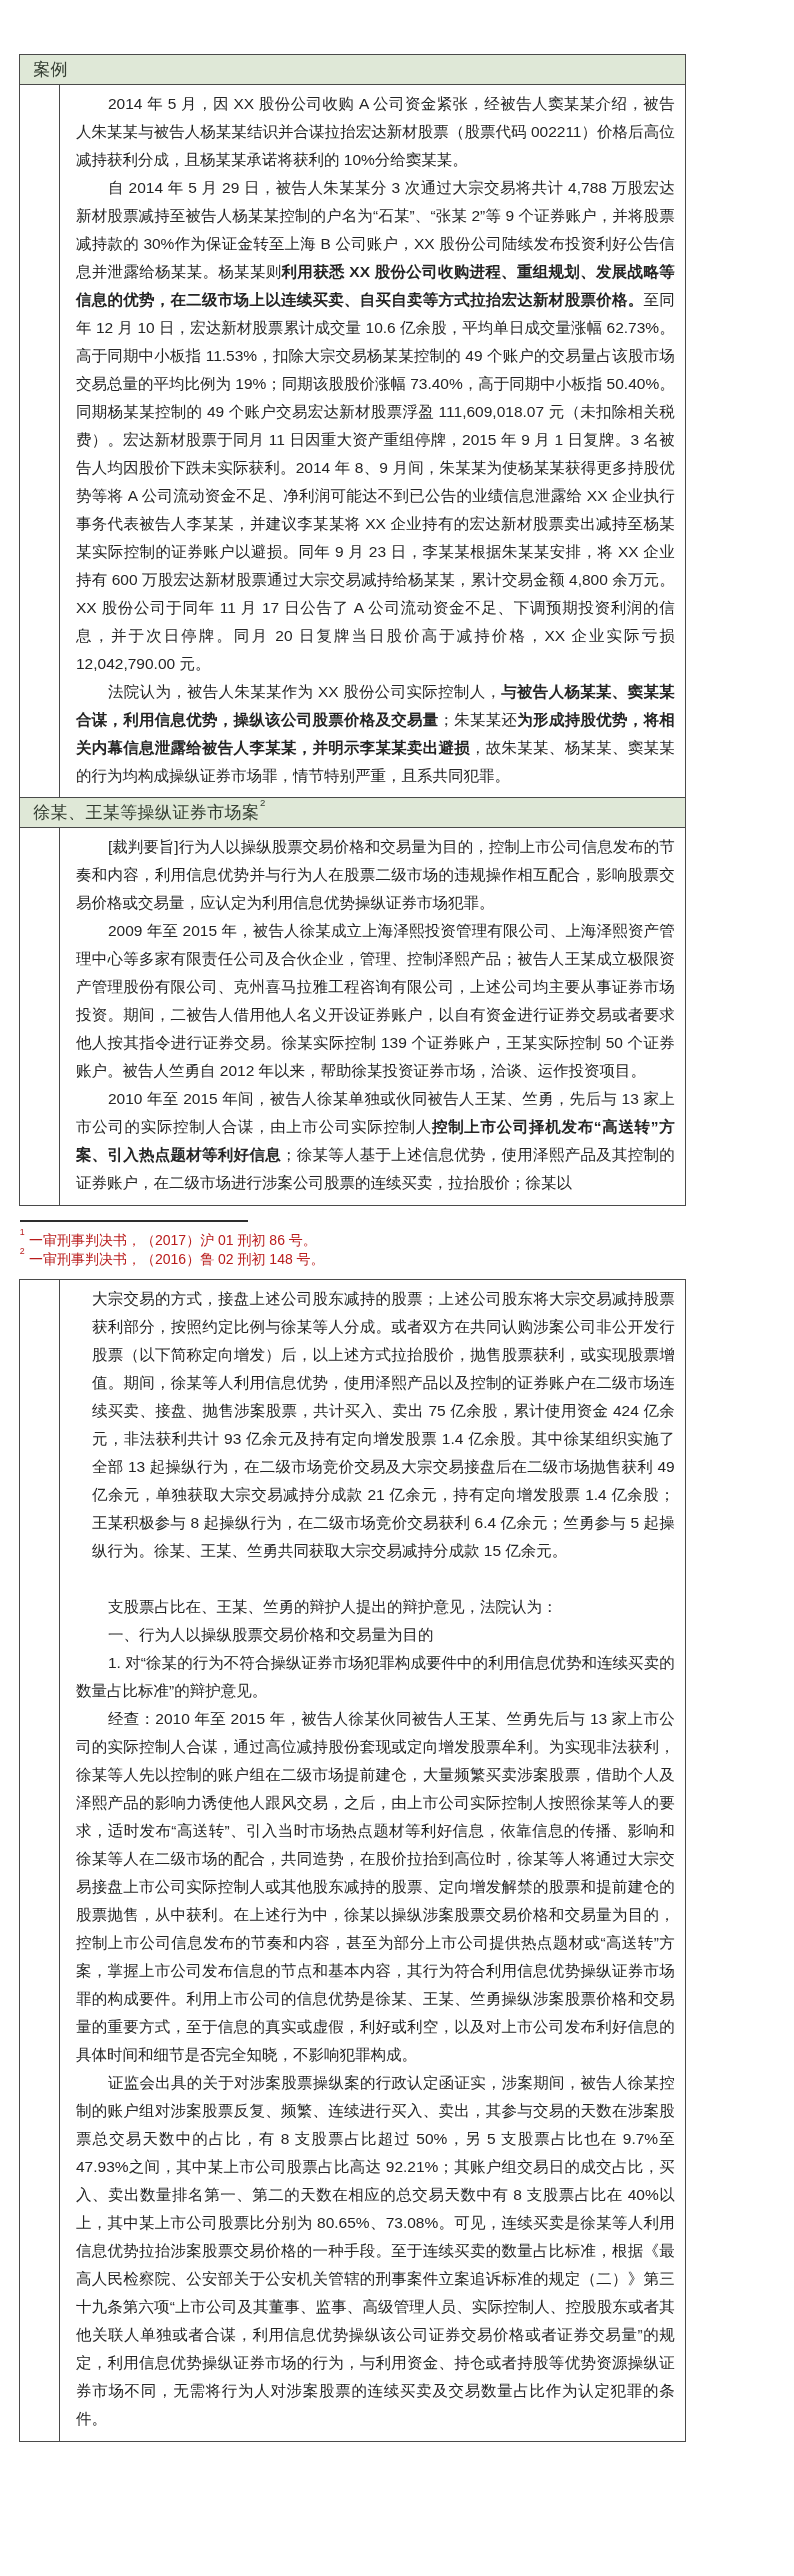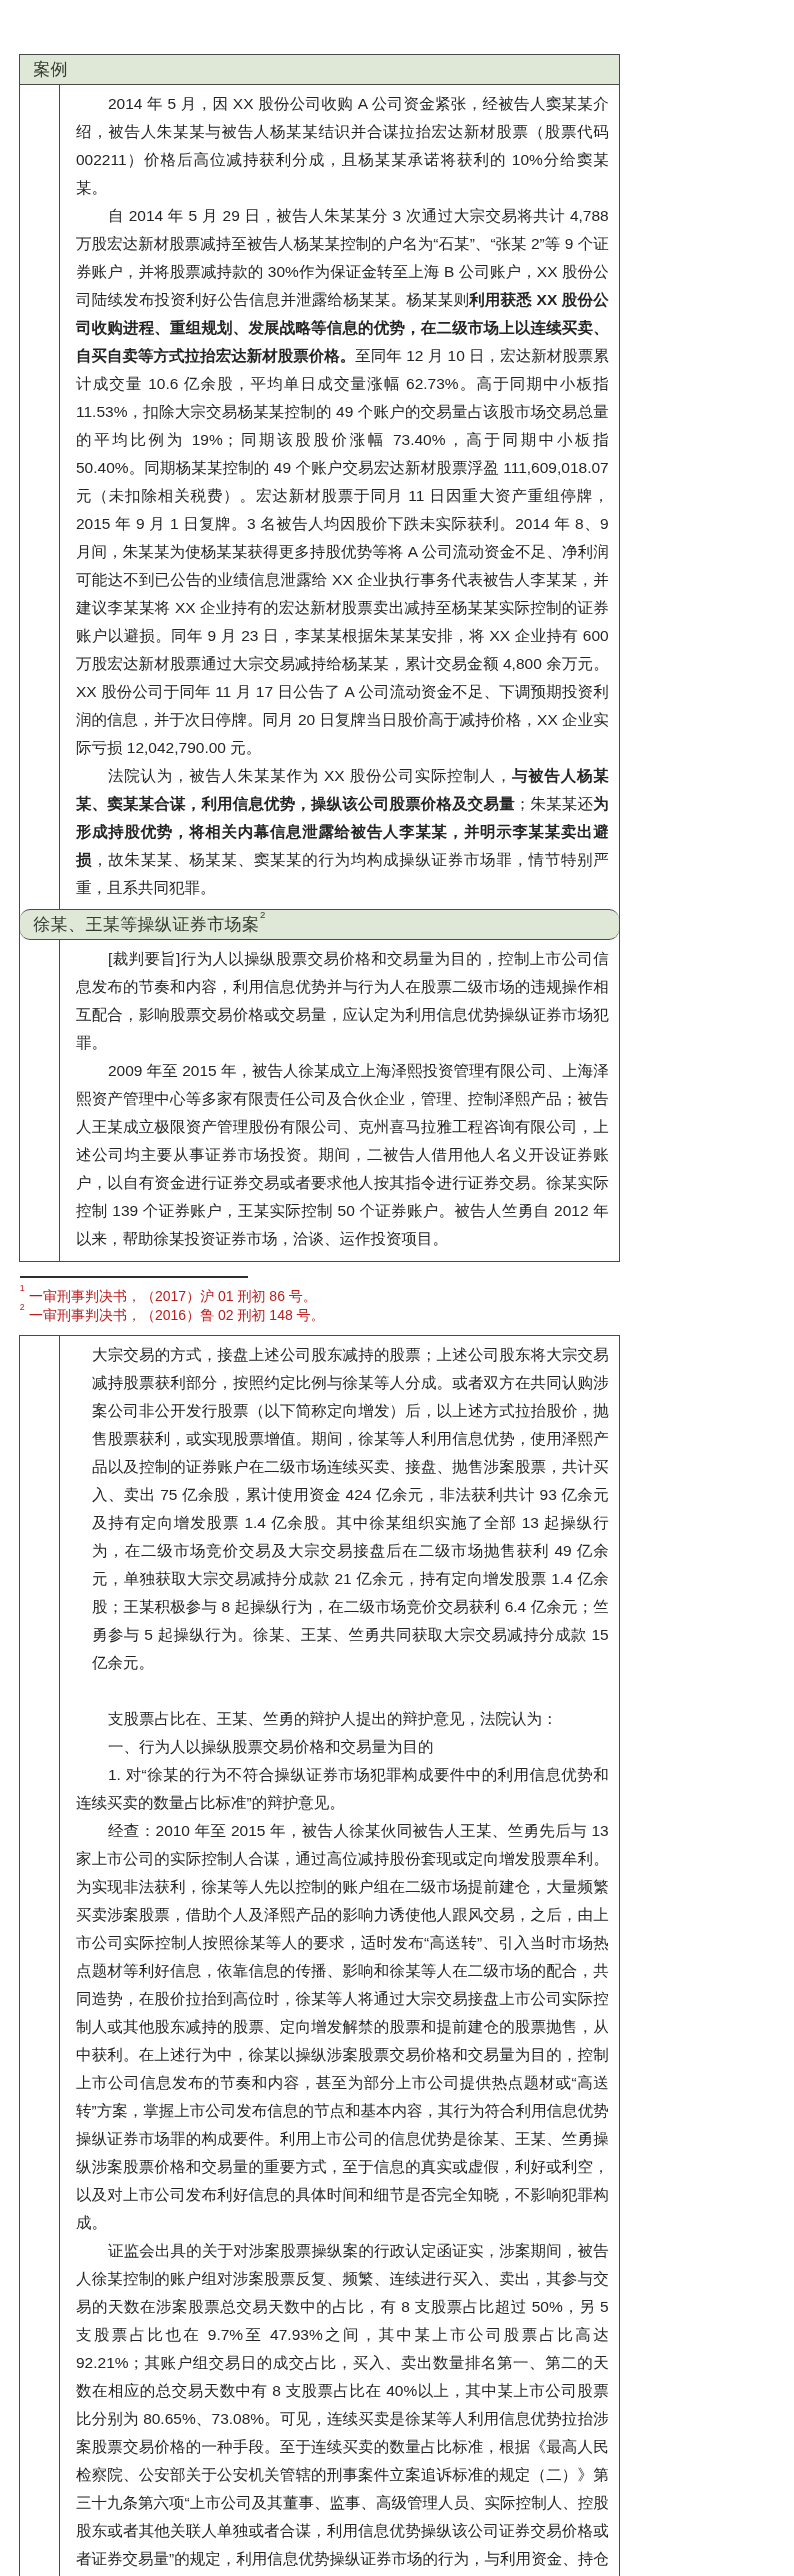--- a/index.html
+++ b/index.html
@@ -9,21 +9,21 @@
     min-height: 2576px;
     font-family: "Liberation Sans", "DejaVu Sans", sans-serif;
     color: #252525;
   }
   .page {
     width: 795px;
     min-height: 2576px;
     padding: 54px 20px 29px 19px;
   }
   .case-table {
-    width: 601px;
+    width: 667px;
     border: 0.7px solid #4a4a4a;
     background: #ffffff;
   }
   .hdr-row {
     background: #dfe8d7;
     border-bottom: 0.7px solid #4a4a4a;
     min-height: 29px;
     display: flex;
     align-items: center;
     padding: 2.9px 8.8px 2.9px 13.2px;
@@ -33,21 +33,21 @@
   }
   .hdr-row sup {
     font-size: 9.6px;
     vertical-align: super;
     line-height: 0;
     margin-left: 0.7px;
     position: relative;
     top: -5.2px;
   }
   .body-row { display: flex; align-items: stretch; justify-content: space-between; }
-  .body-row + .hdr-row { border-top: 0.7px solid #4a4a4a; border-radius: 10px; }
+  .body-row + .hdr-row { border-top: 0.7px solid #4a4a4a; }
   .left-cell {
     width: 40px;
     flex: 0 0 40px;
     border-right: 0.7px solid #4a4a4a;
   }
   .text-cell {
     flex: 1 1 auto;
     padding: 5.2px 10.3px 7.4px 16px;
     font-size: 15.5px;
     line-height: 28px;
@@ -100,20 +100,21 @@
         </div>
     </div>
     <div class="hdr-row">
       <span><span>徐某、王某等操纵证券市场案</span><sup>2</sup></span>
     </div>
     <div class="body-row">
       <div class="left-cell"></div>
       <div class="text-cell">
           <p class="indent"><span>[裁判要旨]行为人以操纵股票交易价格和交易量为目的，控制上市公司信息发布的节奏和内容，利用信息优势并与行为人在股票二级市场的违规操作相互配合，影响股票交易价格或交易量，应认定为利用信息优势操纵证券市场犯罪。</span></p>
           <p class="indent"><span>2009 年至 2015 年，被告人徐某成立上海泽熙投资管理有限公司、上海泽熙资产管理中心等多家有限责任公司及合伙企业，管理、控制泽熙产品；被告人王某成立极限资产管理股份有限公司、克州喜马拉雅工程咨询有限公司，上述公司均主要从事证券市场投资。期间，二被告人借用他人名义开设证券账户，以自有资金进行证券交易或者要求他人按其指令进行证券交易。徐某实际控制 139 个证券账户，王某实际控制 50 个证券账户。被告人竺勇自 2012 年以来，帮助徐某投资证券市场，洽谈、运作投资项目。</span></p>
+          <p class="indent"><span>2010 年至 2015 年间，被告人徐某单独或伙同被告人王某、竺勇，先后与 13 家上市公司的实际控制人合谋，由上市公司实际控制人</span><span class="bold">控制上市公司择机发布“高送转”方案、引入热点题材等利好信息</span><span>；徐某等人基于上述信息优势，使用泽熙产品及其控制的证券账户，在二级市场进行涉案公司股票的连续买卖，拉抬股价；徐某以</span></p>
         </div>
     </div>
   </div>
 
   <div class="footnotes">
     <div class="fn-divider"></div>
     <div class="fn-item">
       <sup>1</sup><span>一审刑事判决书，（2017）沪 01 刑初 86 号。</span>
     </div>
     <div class="fn-item">

